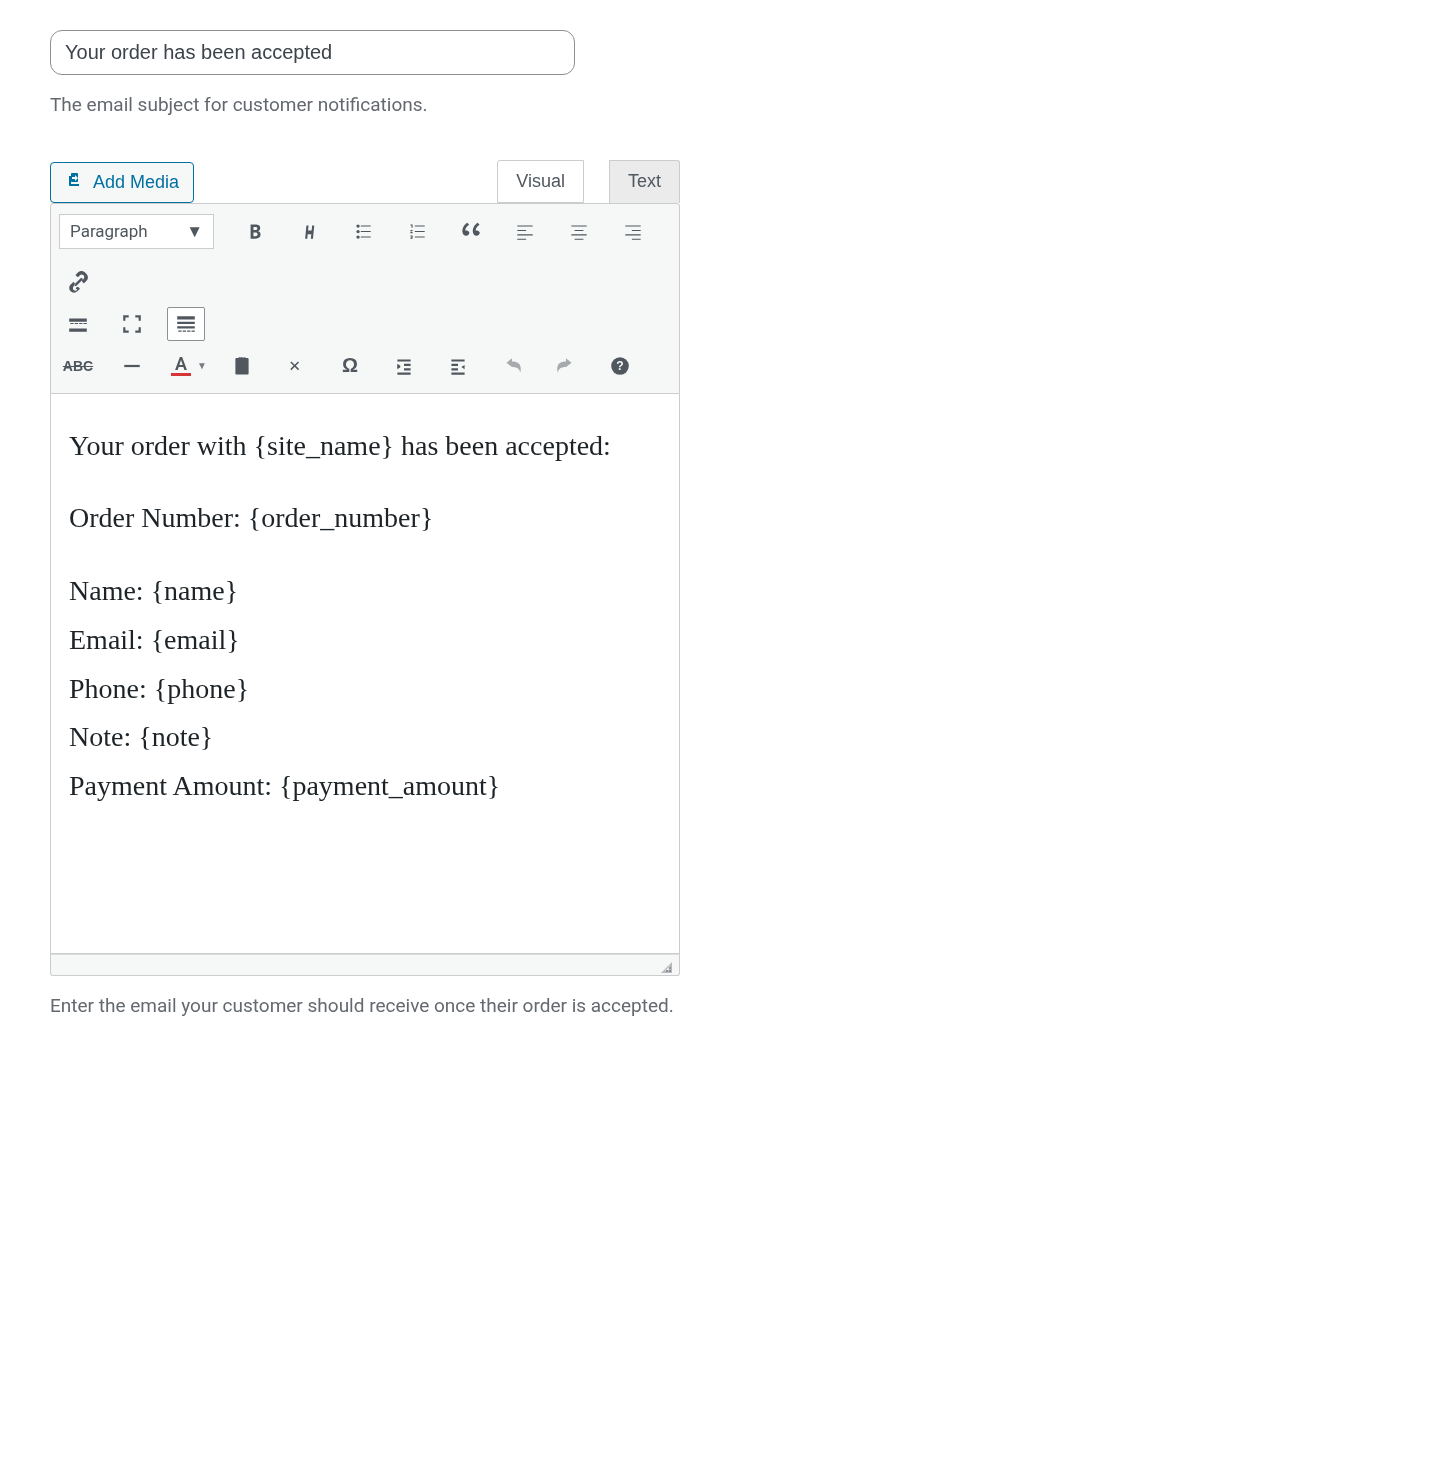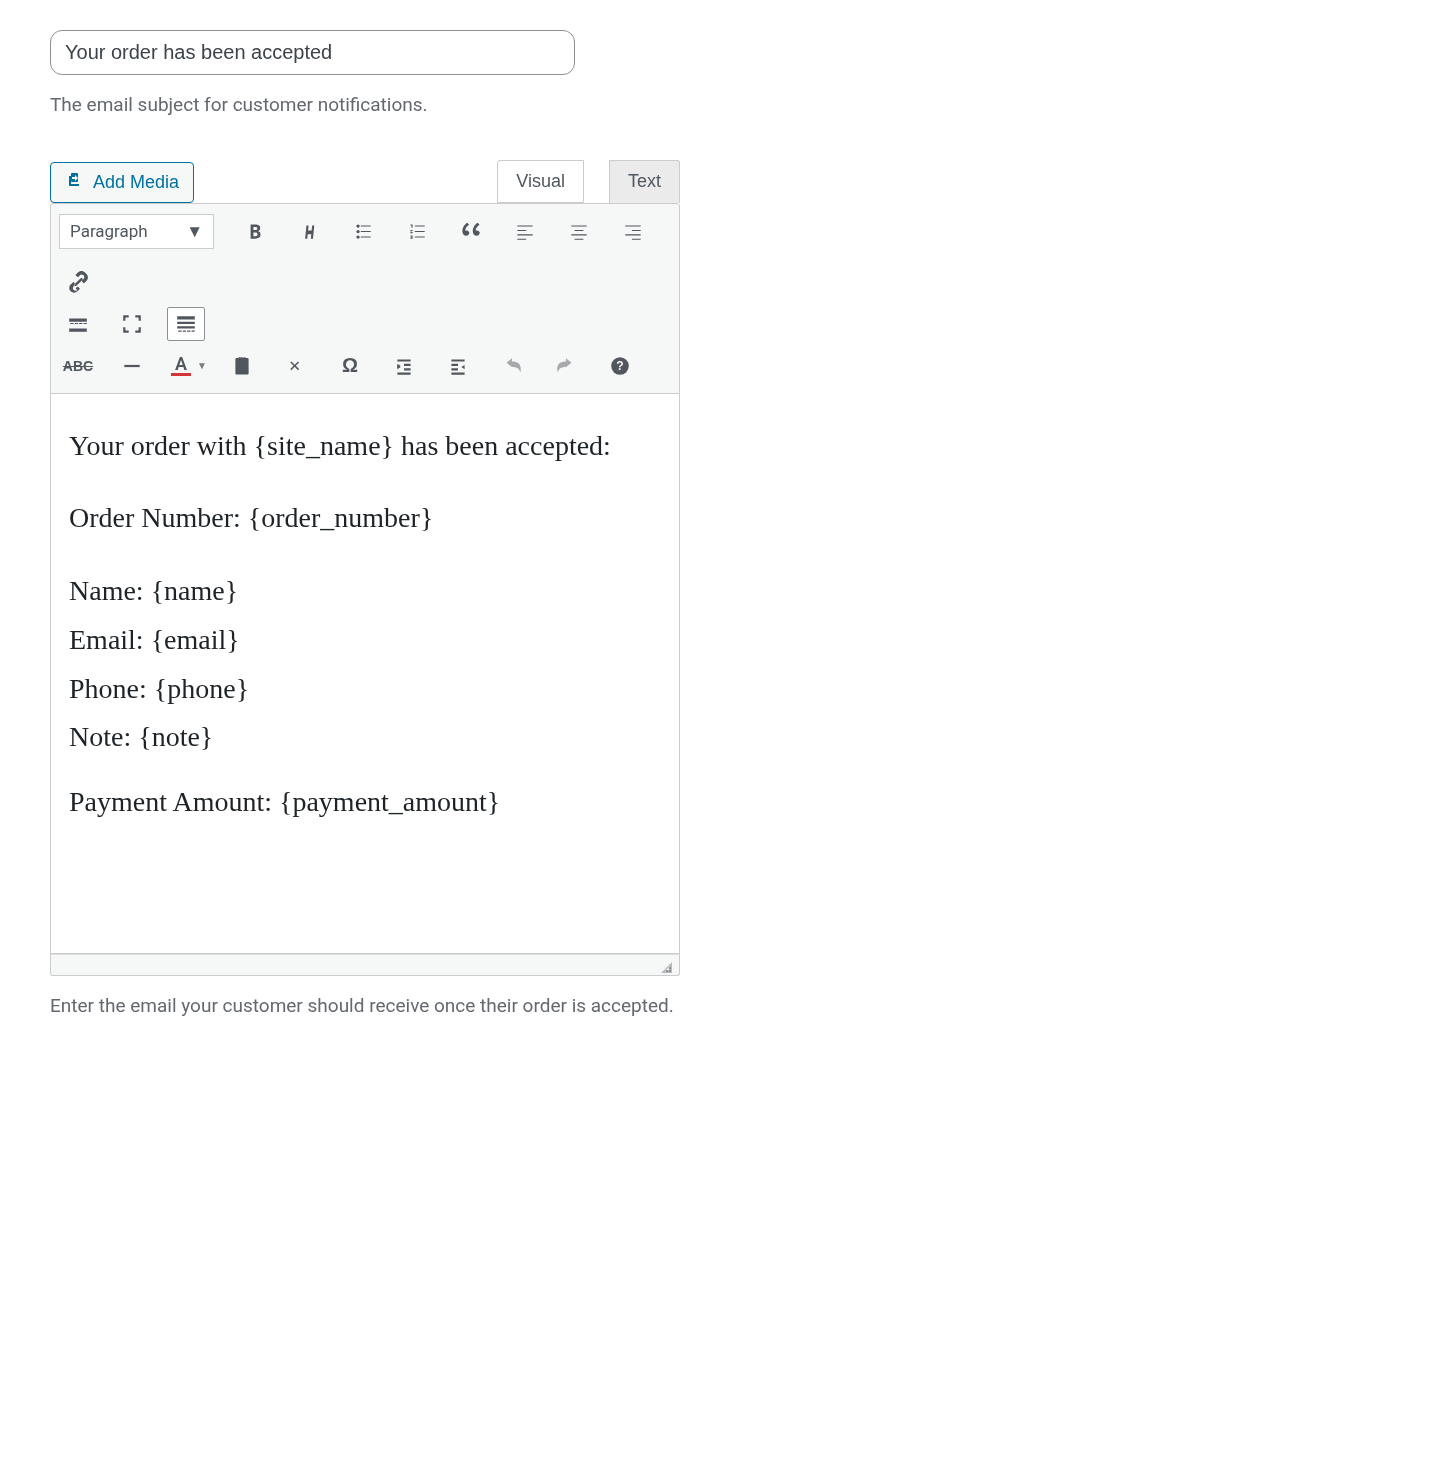--- a/index.html
+++ b/index.html
@@ -356,21 +356,21 @@
           </button>
       </div>
     </div>
 
     <div class="editor-body">
       <p>Your order with {site_name} has been accepted:</p>
       <p>Order Number: {order_number}</p>
       <p style="margin-bottom:4px">Name: {name}</p>
       <p style="margin-bottom:4px">Email: {email}</p>
       <p style="margin-bottom:4px">Phone: {phone}</p>
-      <p style="margin-bottom:20px">Note: {note}</p>
+      <p style="margin-bottom:4px">Note: {note}</p>
       <p>Payment Amount: {payment_amount}</p>
     </div>
 
     <div class="editor-footer">
       <span class="resize-handle">
         <svg width="12" height="12" viewBox="0 0 12 12">
             <path fill="#787c82" d="M11 0v11H0L11 0zM9 4l-5 5h2l3-3V4zm0 4l-1 1h1V8z" opacity="0.5"></path>
             <circle cx="9" cy="9" r="1" fill="#787c82"></circle>
             <circle cx="6" cy="9" r="1" fill="#787c82"></circle>
             <circle cx="9" cy="6" r="1" fill="#787c82"></circle>

